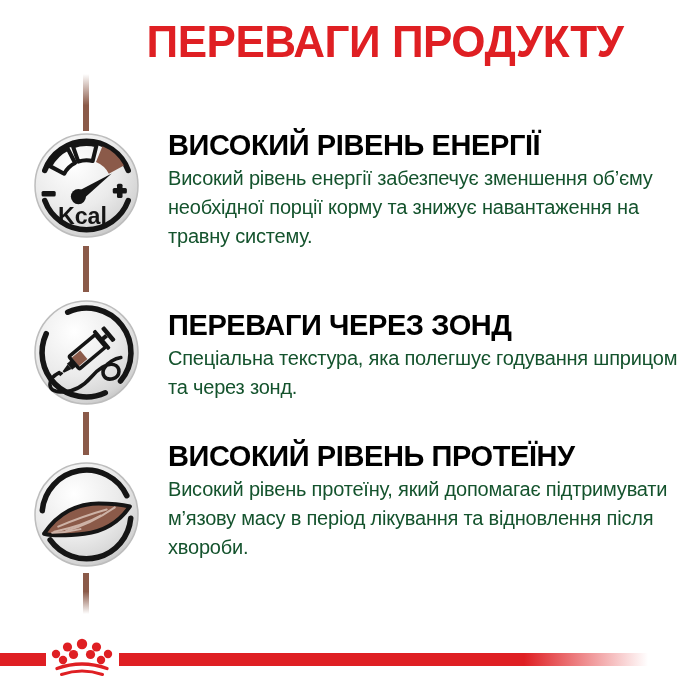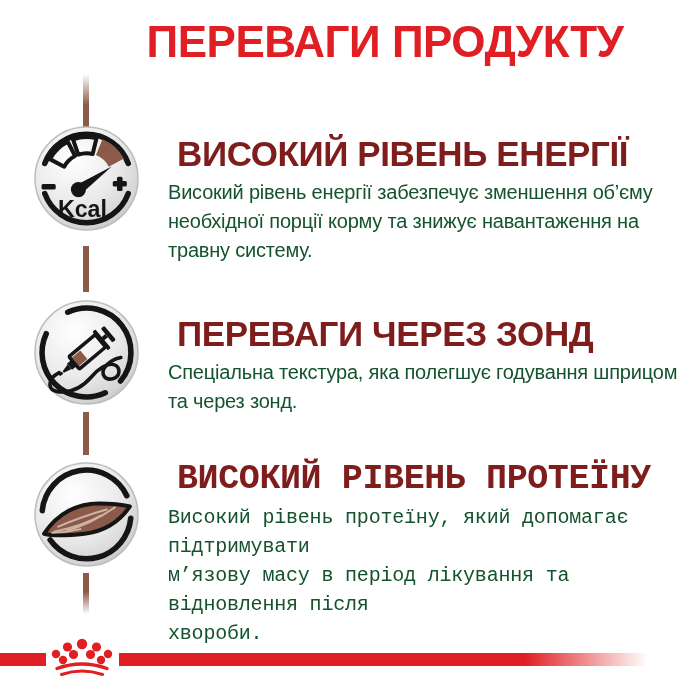--- a/index.html
+++ b/index.html
@@ -19,26 +19,26 @@
     position:absolute; left:83px; width:6px; background:#8b5a49;
   }
   .dash-1 { top:74px;  height:57px; background:linear-gradient(to bottom, rgba(139,90,73,0) 0%, #8b5a49 55%); }
   .dash-2 { top:246px; height:46px; }
   .dash-3 { top:412px; height:43px; }
   .dash-4 { top:573px; height:41px; background:linear-gradient(to bottom, #8b5a49 45%, rgba(139,90,73,0) 100%); }
   .badge {
     position:absolute; left:34px; width:105px; height:105px;
   }
   .badge svg { width:100%; height:100%; display:block; }
-  .badge-1 { top:126px; } .badge-2 { top:300px; } .badge-3 { top:462px; }
+  .badge-1 { top:133px; } .badge-2 { top:300px; } .badge-3 { top:462px; }
   .benefit-text { position:absolute; left:168px; width:516px; }
-  .text-1 { top:130px; } .text-2 { top:310px; } .text-3 { top:455px;font-family:Liberation Mono, monospace; }
+  .text-1 { top:130px; } .text-2 { top:310px; } .text-3 { top:441px; }
   .benefit-text h2 {
-    margin:9px; font-size:35px; line-height:30px; font-weight:700;
-    letter-spacing:-0.4px; color:#7f1d1d;
+    margin:0; font-size:29px; line-height:30px; font-weight:700;
+    letter-spacing:-0.4px; color:#000000;
   }
   .benefit-text p {
     margin:4px 0 0 0; font-size:20px; line-height:29px;
     letter-spacing:-0.2px; color:#14532d; white-space:pre-line;
   }
   .stripe { position:absolute; top:653px; height:13px; }
   .stripe-left  { left:0; width:46px; background:#df1f23; }
   .stripe-right { left:119px; width:540px;
     background:linear-gradient(to right, #df1f23 0%, #df1f23 75%, rgba(223,31,35,0) 98%); }
   .crown { position:absolute; left:50px; top:638px; width:64px; height:44px; }

